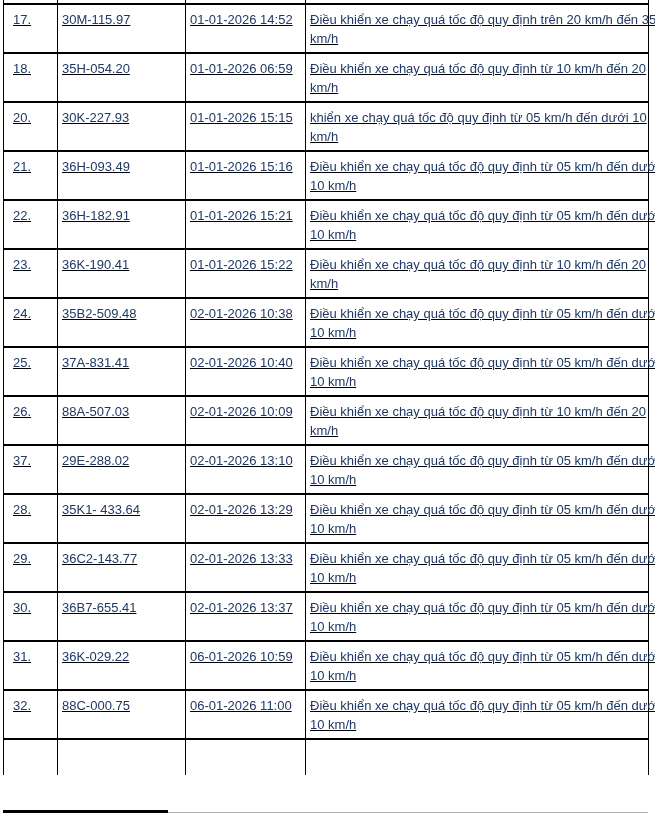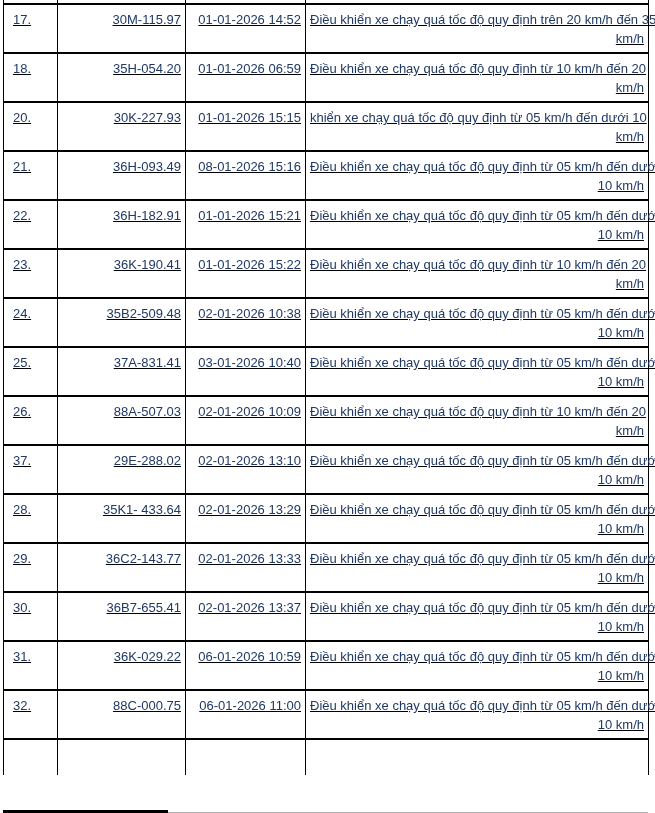--- a/index.html
+++ b/index.html
@@ -31,21 +31,21 @@
     border-bottom-width: 2px;
     vertical-align: top;
     padding: 5px 4px 0 4px;
     color: #1f3864;
     font-size: 13px;
     line-height: 19px;
     height: 42px;
     overflow: visible;
   }
   td.no   { text-align: left; padding-left: 9px; }
-  td.plate, td.dt, td.desc { text-align: right; }
+  td.plate, td.dt, td.desc { text-align: left; }
   td.desc div { white-space: nowrap; }
   tbody.spacer td { border-top: none; height: 3px; padding: 0; }
   tbody.partial td { border-bottom: none; height: 30px; }
   .bottom-seg-dark {
     position: absolute;
     left: 3px; top: 810px;
     width: 165px; height: 3px;
     background: #000000;
   }
   .bottom-seg-faint {
@@ -124,21 +124,21 @@
       </td>
     </tr>
         <tr>
       <td class="no">
         <span>21.</span>
       </td>
       <td class="plate">
         <span>36H-093.49</span>
       </td>
       <td class="dt">
-        <span>08-01-2026 15:16</span>
+        <span>01-01-2026 15:16</span>
       </td>
       <td class="desc">
         <div>Điều khiển xe chạy quá tốc độ quy định từ 05 km/h đến dưới</div>
         <div>10 km/h</div>
       </td>
     </tr>
         <tr>
       <td class="no">
         <span>22.</span>
       </td>
@@ -184,21 +184,21 @@
       </td>
     </tr>
         <tr>
       <td class="no">
         <span>25.</span>
       </td>
       <td class="plate">
         <span>37A-831.41</span>
       </td>
       <td class="dt">
-        <span>03-01-2026 10:40</span>
+        <span>02-01-2026 10:40</span>
       </td>
       <td class="desc">
         <div>Điều khiển xe chạy quá tốc độ quy định từ 05 km/h đến dưới</div>
         <div>10 km/h</div>
       </td>
     </tr>
         <tr>
       <td class="no">
         <span>26.</span>
       </td>

